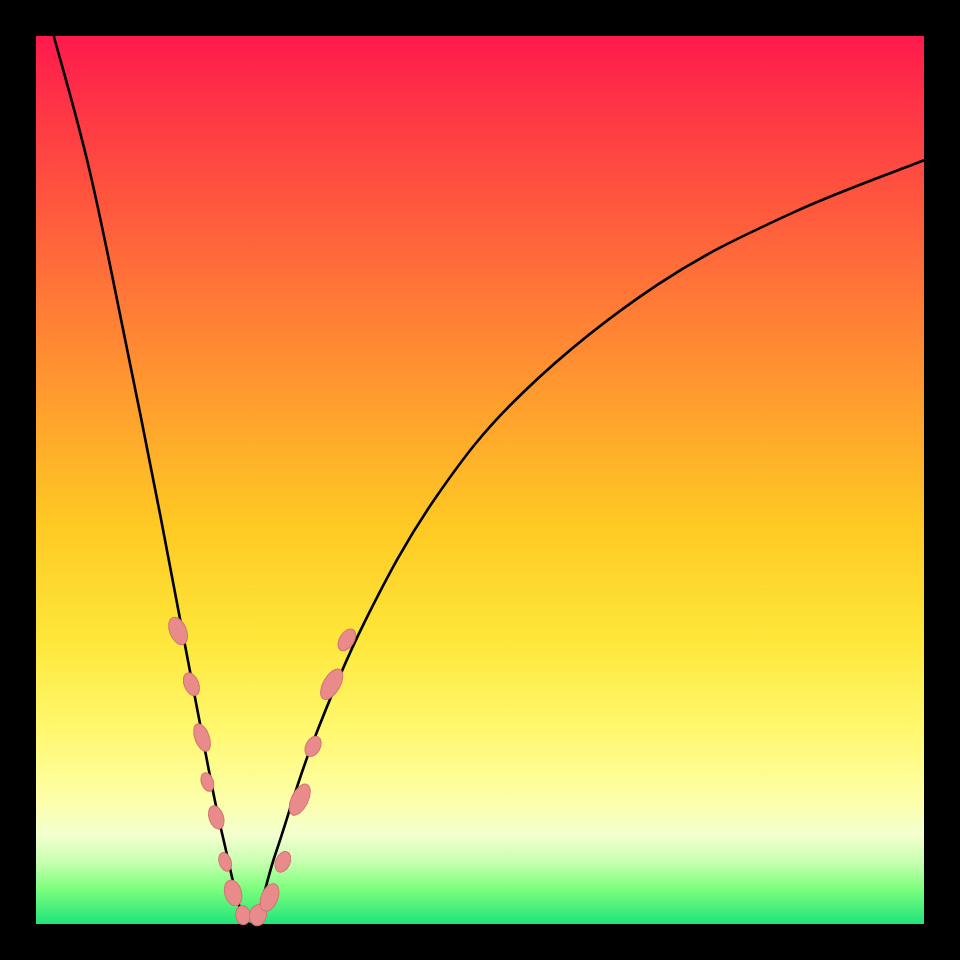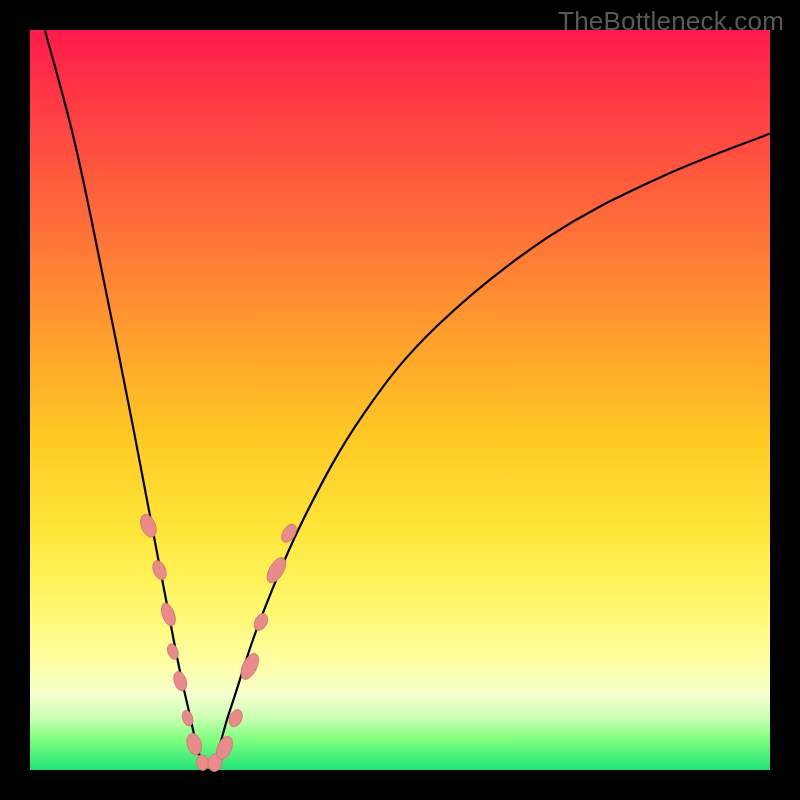--- a/index.html
+++ b/index.html
@@ -69,21 +69,20 @@
     fill: #e98b8a;
     stroke: #d27272;
     stroke-width: 0.8;
   }
 </style>
 </head>
 <body>
 
 <div class="frame">
 
-  <div class="watermark">TheBottleneck.com</div>
 
   <div class="plot-area">
     <svg class="curves" viewBox="0 0 740 740" preserveAspectRatio="none">
       <path id="curve-path" class="curve" d="M 14.8,0 C 20.128,19.98 33.744,65.71200000000002 44.4,111 C 55.056,156.28799999999998 63.344,199.652 74,251.59999999999997 C 84.656,303.54799999999994 92.94400000000002,344.98799999999994 103.60000000000001,399.59999999999997 C 114.256,454.212 123.87599999999999,507.048 133.2,555 C 142.524,602.952 147.40800000000002,632.7 155.4,666 C 163.392,699.3 169.608,737.336 177.6,740 C 185.59199999999998,742.664 190.476,707.4399999999999 199.8,680.8 C 209.12400000000002,654.16 216.08,626.632 229.4,592 C 242.72,557.368 255.15200000000002,525.696 273.8,488.4 C 292.44800000000004,451.104 309.024,419.432 333,384.8 C 356.976,350.168 373.70000000000005,327.968 407.00000000000006,296 C 440.30000000000007,264.032 478.04,233.84000000000003 518,207.20000000000005 C 557.96,180.56000000000006 589.04,166.648 629,148 C 668.96,129.352 720.02,111.59200000000001 740,103.60000000000002"></path>
       <g id="beads">
           <ellipse class="bead" cx="118.4" cy="495.79999999999995" rx="7" ry="12" transform="rotate(-22 118.4 495.79999999999995)"></ellipse>
           <ellipse class="bead" cx="129.5" cy="540.2" rx="6" ry="10" transform="rotate(-22 129.5 540.2)"></ellipse>
           <ellipse class="bead" cx="138.38" cy="584.6" rx="6" ry="12" transform="rotate(-20 138.38 584.6)"></ellipse>
           <ellipse class="bead" cx="142.82" cy="621.6" rx="5" ry="8" transform="rotate(-20 142.82 621.6)"></ellipse>
           <ellipse class="bead" cx="150.22" cy="651.2" rx="6" ry="10" transform="rotate(-18 150.22 651.2)"></ellipse>

